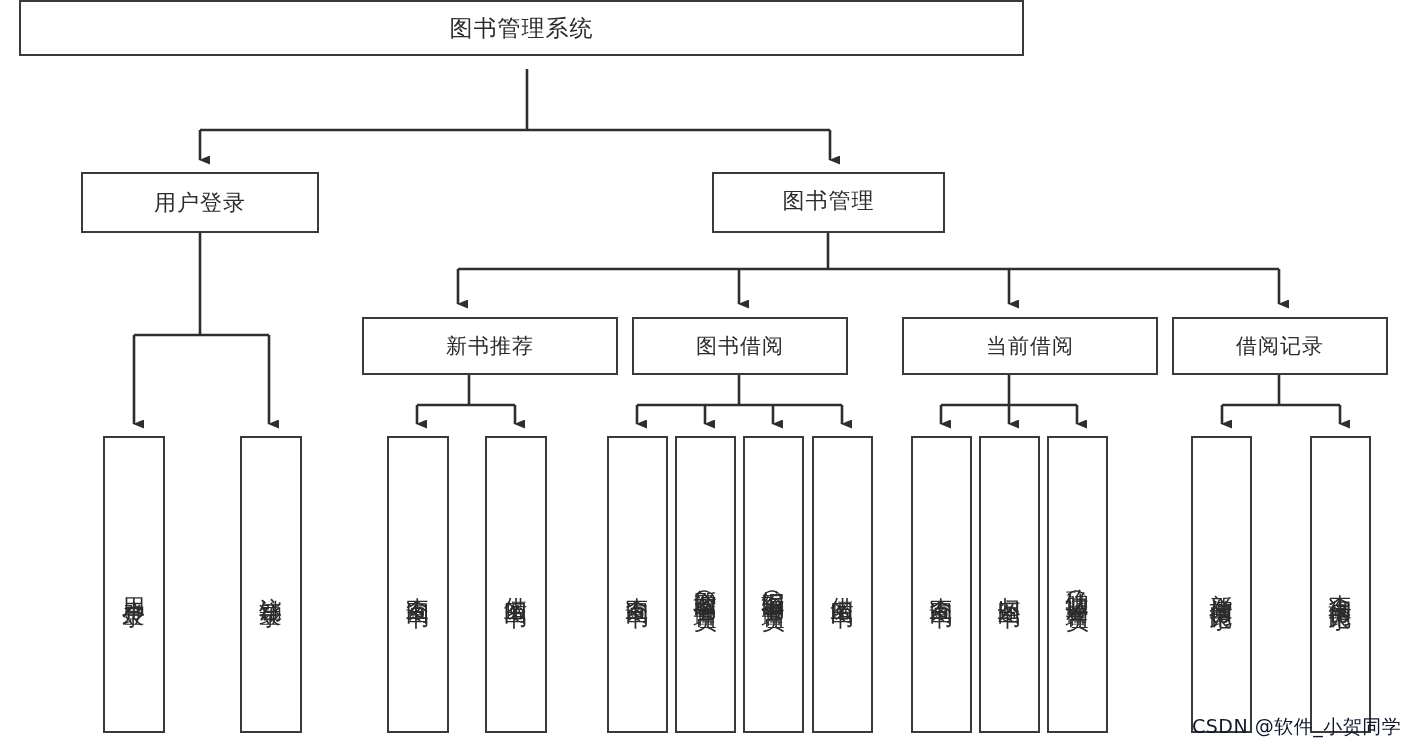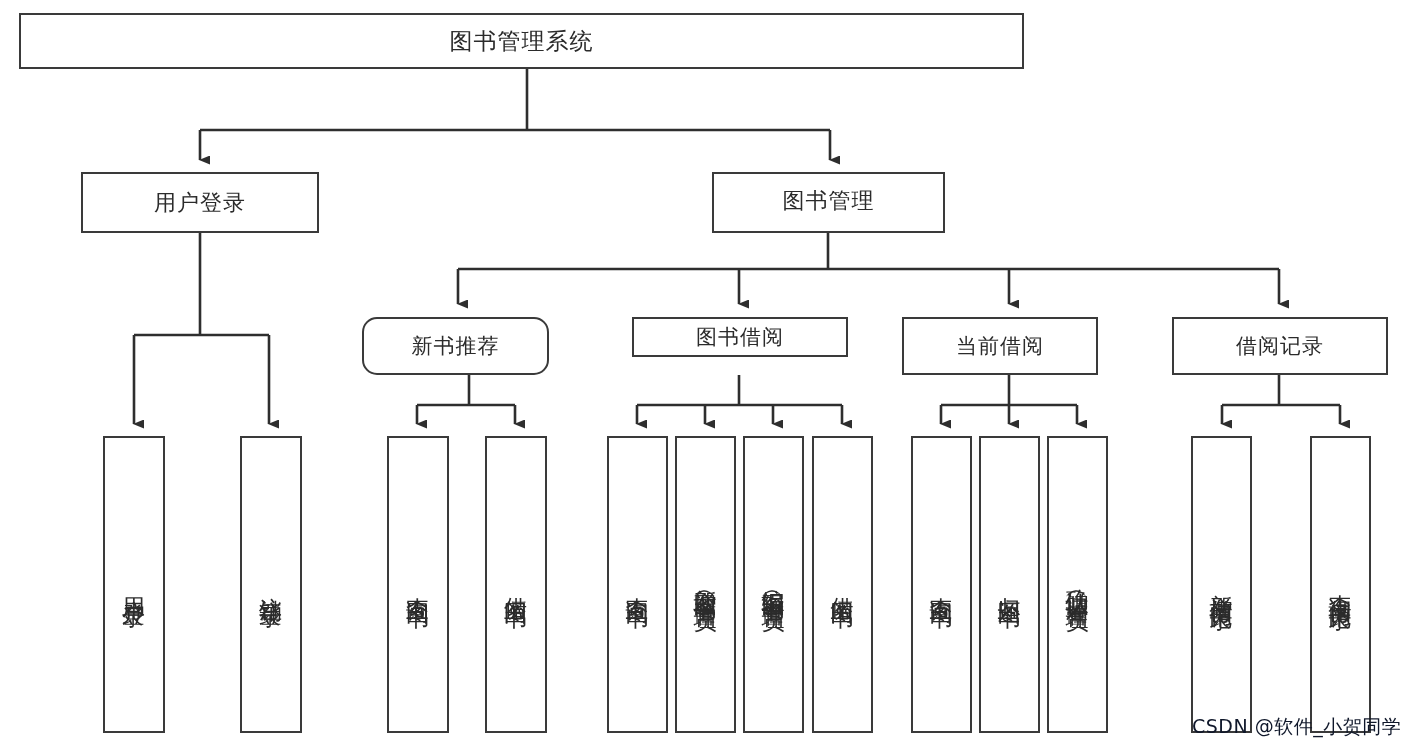--- a/index.html
+++ b/index.html
@@ -119,38 +119,38 @@
       <path d="M1009,405 L1009,424" marker-end="url(#arr)"></path>
       <path d="M1077,405 L1077,424" marker-end="url(#arr)"></path>
 
       <path d="M1279,375 L1279,405"></path>
       <path d="M1222,405 L1340,405"></path>
       <path d="M1222,405 L1222,424" marker-end="url(#arr)"></path>
       <path d="M1340,405 L1340,424" marker-end="url(#arr)"></path>
     </g>
   </svg>
 
-  <div class="node n-root" style="left:19px; top:13px; width:1005px; height:56px;">
+  <div class="node n-root" style="left:19px; top:0; width:1005px; height:56px;">
     <span class="node-label">图书管理系统</span>
   </div>
 
   <div class="node n-l2" style="left:81px; top:172px; width:238px; height:61px;">
     <span class="node-label">用户登录</span>
   </div>
   <div class="node n-l2" style="left:712px; top:172px; width:233px; height:61px;font-family:Liberation Mono, monospace;">
     <span class="node-label">图书管理</span>
   </div>
 
-  <div class="node n-l3" style="left:362px; top:317px; width:187px; height:58px;border-radius:15px;">
+  <div class="node n-l3" style="left:362px; top:317px; width:256px; height:58px;">
     <span class="node-label">新书推荐</span>
   </div>
-  <div class="node n-l3" style="left:632px; top:317px; width:216px; height:40px;">
+  <div class="node n-l3" style="left:632px; top:317px; width:216px; height:58px;">
     <span class="node-label">图书借阅</span>
   </div>
-  <div class="node n-l3" style="left:902px; top:317px; width:196px; height:58px;">
+  <div class="node n-l3" style="left:902px; top:317px; width:256px; height:58px;">
     <span class="node-label">当前借阅</span>
   </div>
   <div class="node n-l3" style="left:1172px; top:317px; width:216px; height:58px;">
     <span class="node-label">借阅记录</span>
   </div>
 
   <div class="node n-leaf" style="left:103px; top:436px; width:62px; height:297px;">
     <span class="node-label">用户登录</span>
   </div>
   <div class="node n-leaf" style="left:240px; top:436px; width:62px; height:297px;">

